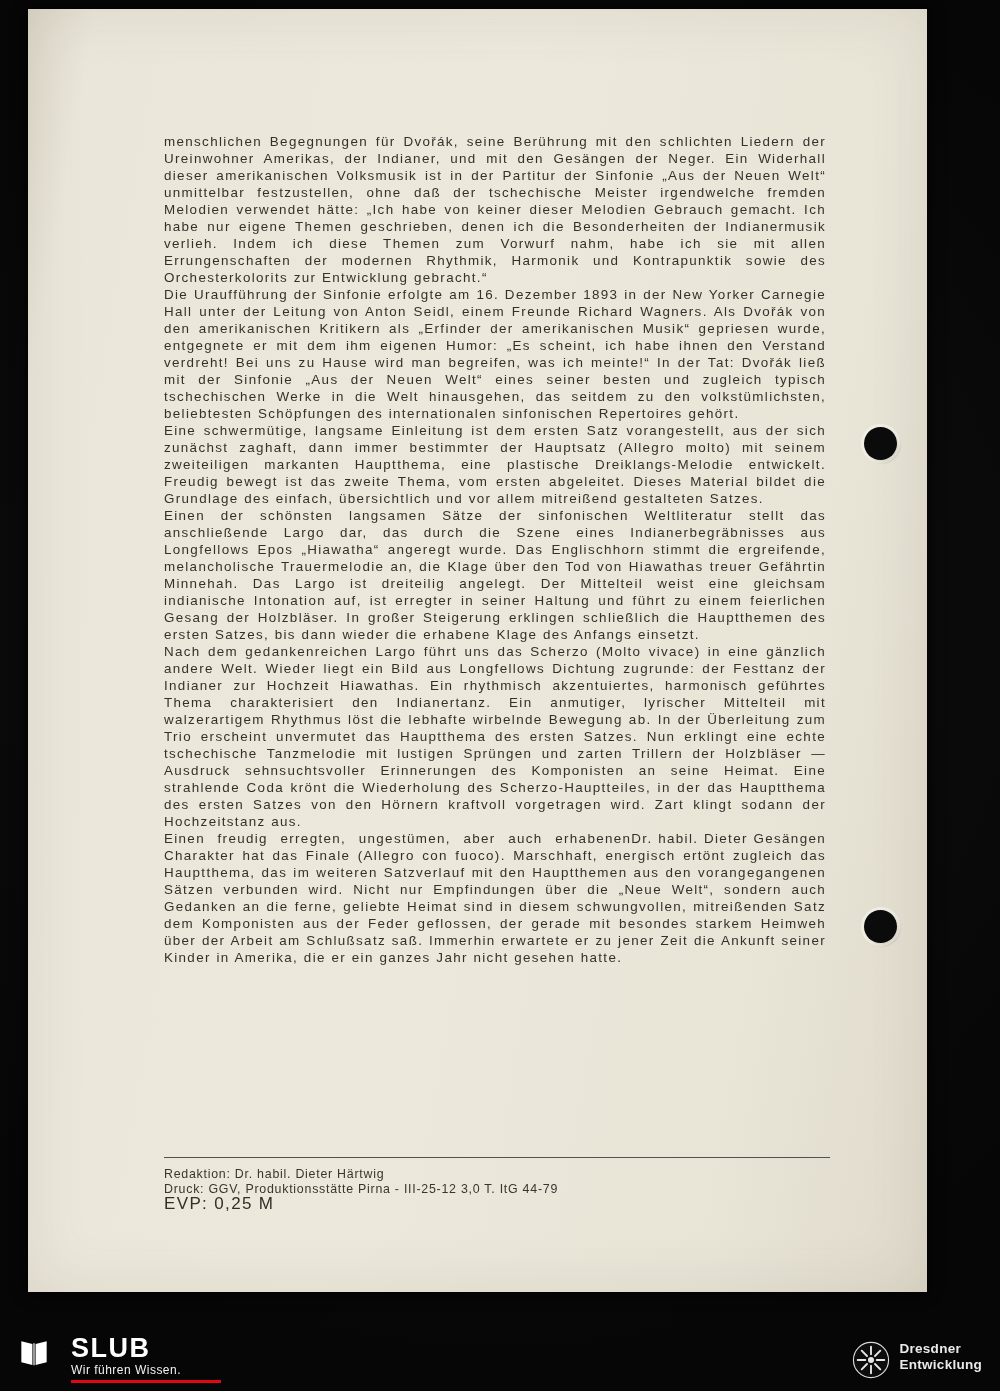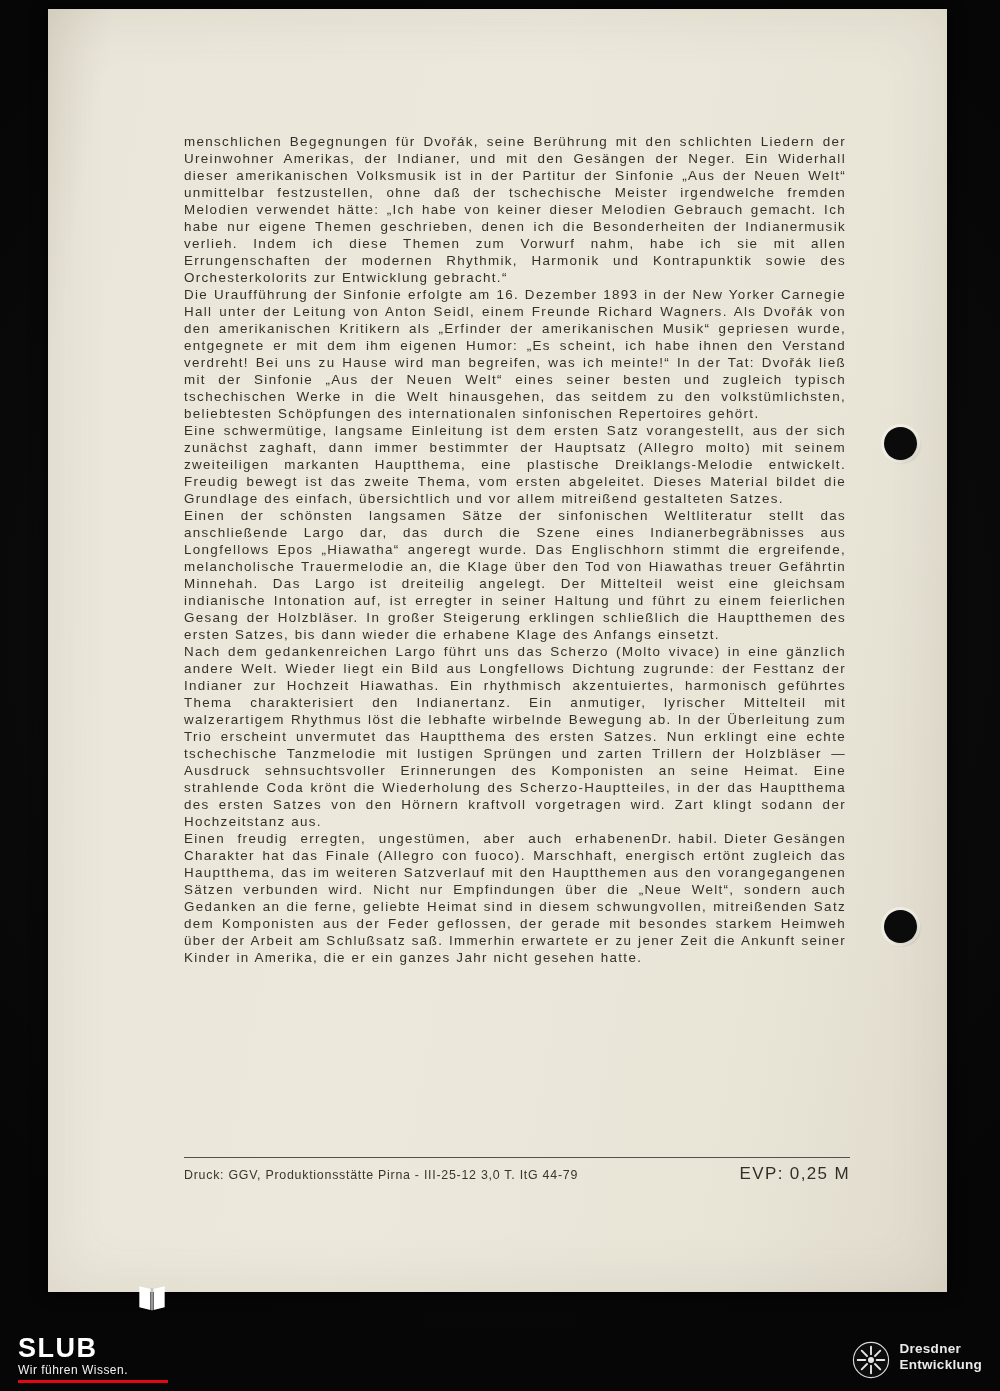--- a/index.html
+++ b/index.html
@@ -4,50 +4,50 @@
 <style>
   html,body{margin:0;padding:0;}
   body{
     width:1000px;height:1391px;
     background:#070707;
     font-family:"Liberation Sans", sans-serif;
     overflow:hidden;
   }
   .stage{position:relative;width:1000px;height:1391px;background:radial-gradient(circle at 50% 45%, #111 0%, #060606 80%);}
   .paper{
-    position:absolute;left:48px;top:9px;width:899px;height:1283px;
+    position:absolute;left:28px;top:9px;width:899px;height:1283px;
     background:linear-gradient(100deg,#ddd8c9 0%,#eae6d9 6%,#ece8db 45%,#e8e4d6 80%,#dfdacb 100%);
     box-shadow:0 0 14px rgba(0,0,0,0.95), inset 0 0 60px rgba(110,100,80,0.12);
   }
   .textblock{
     position:absolute;left:136px;top:124px;width:662px;
     color:#34312b;
     font-size:13.4px;line-height:17px;
     letter-spacing:0.1em;word-spacing:0.05em;
     text-align:justify;
     hyphens:auto;-webkit-hyphens:auto;
   }
   .textblock p{margin:0;}
   .sig{float:right;white-space:nowrap;}
   .imprint{
     position:absolute;left:136px;top:1148px;width:666px;
     color:#3a362f;font-size:12.4px;line-height:14.8px;letter-spacing:0.06em;
   }
   .rule{border-top:1.5px solid #55514a;margin-bottom:9px;}
-  .imprint .line3{display:flex;justify-content:space-between;align-items:baseline;}
+  .imprint .line3{display:flex;justify-content:space-between;align-items:baseline;flex-direction:column;}
   .price{font-size:17px;letter-spacing:0.08em;color:#322f29;}
   .hole{
     position:absolute;width:33px;height:33px;border-radius:50%;
     background:#0b0b0b;
     box-shadow:0 0 0 3px rgba(250,248,240,0.55), 2px 2px 3px rgba(0,0,0,0.25);
   }
   .hole1{left:836px;top:418px;}
   .hole2{left:836px;top:901px;}
   
-  .slub{position:absolute;left:18px;bottom:8px;display:flex;align-items:flex-end;gap:21px;flex-direction:column;}
+  .slub{position:absolute;left:18px;bottom:8px;display:flex;align-items:flex-start;gap:21px;}
   .slub-book{width:32px;height:32px;margin-top:2px;}
   .slub-name{color:#ffffff;font-size:27px;font-weight:bold;letter-spacing:1.5px;line-height:26px;}
   .slub-tag{color:#f2f2f2;font-size:12px;letter-spacing:0.04em;margin-top:2px;}
   .slub-redline{width:150px;height:3px;background:#e30613;margin-top:3px;}
   .phil{position:absolute;right:18px;bottom:12px;display:flex;align-items:flex-start;gap:10px;}
   .phil-emblem{width:38px;height:38px;}
   .phil-text div{color:#eaeaea;font-size:13.5px;font-weight:bold;line-height:15.5px;letter-spacing:0.02em;}
 </style>
 </head>
 <body>
@@ -63,20 +63,21 @@
       <p>Einen der schönsten langsamen Sätze der sinfonischen Weltliteratur stellt das anschließende Largo dar, das durch die Szene eines Indianerbegräbnisses aus Longfellows Epos „Hiawatha“ angeregt wurde. Das Englischhorn stimmt die ergreifende, melancholische Trauermelodie an, die Klage über den Tod von Hiawathas treuer Gefährtin Minnehah. Das Largo ist dreiteilig angelegt. Der Mittelteil weist eine gleichsam indianische Intonation auf, ist erregter in seiner Haltung und führt zu einem feierlichen Gesang der Holzbläser. In großer Steigerung erklingen schließlich die Hauptthemen des ersten Satzes, bis dann wieder die erhabene Klage des Anfangs einsetzt.</p>
       <p>Nach dem gedankenreichen Largo führt uns das Scherzo (Molto vivace) in eine gänzlich andere Welt. Wieder liegt ein Bild aus Longfellows Dichtung zugrunde: der Festtanz der Indianer zur Hochzeit Hiawathas. Ein rhythmisch akzentuiertes, harmonisch geführtes Thema charakterisiert den Indianertanz. Ein anmutiger, lyrischer Mittelteil mit walzerartigem Rhythmus löst die lebhafte wirbelnde Bewegung ab. In der Überleitung zum Trio erscheint unvermutet das Hauptthema des ersten Satzes. Nun erklingt eine echte tschechische Tanzmelodie mit lustigen Sprüngen und zarten Trillern der Holzbläser — Ausdruck sehnsuchtsvoller Erinnerungen des Komponisten an seine Heimat. Eine strahlende Coda krönt die Wiederholung des Scherzo-Hauptteiles, in der das Hauptthema des ersten Satzes von den Hörnern kraftvoll vorgetragen wird. Zart klingt sodann der Hochzeitstanz aus.</p>
       <p>
         <span class="sig">Dr. habil. Dieter Gesängen</span>
         <span>Einen freudig erregten, ungestümen, aber auch erhabenen Charakter hat das Finale (Allegro con fuoco). Marschhaft, energisch ertönt zugleich das Hauptthema, das im weiteren Satzverlauf mit den Hauptthemen aus den vorangegangenen Sätzen verbunden wird. Nicht nur Empfindungen über die „Neue Welt“, sondern auch Gedanken an die ferne, geliebte Heimat sind in diesem schwungvollen, mitreißenden Satz dem Komponisten aus der Feder geflossen, der gerade mit besondes starkem Heimweh über der Arbeit am Schlußsatz saß. Immerhin erwartete er zu jener Zeit die Ankunft seiner Kinder in Amerika, die er ein ganzes Jahr nicht gesehen hatte.</span>
       </p>
     </div>
 
     <div class="imprint">
       <div class="rule"></div>
+      <div>Redaktion: Dr. habil. Dieter Härtwig</div>
       <div class="line3">
         <span>Druck: GGV, Produktionsstätte Pirna - III-25-12 3,0 T. ItG 44-79</span>
         <span class="price">EVP: 0,25 M</span>
       </div>
     </div>
 
     <div class="hole hole1"></div>
     <div class="hole hole2"></div>
 
   </div>

